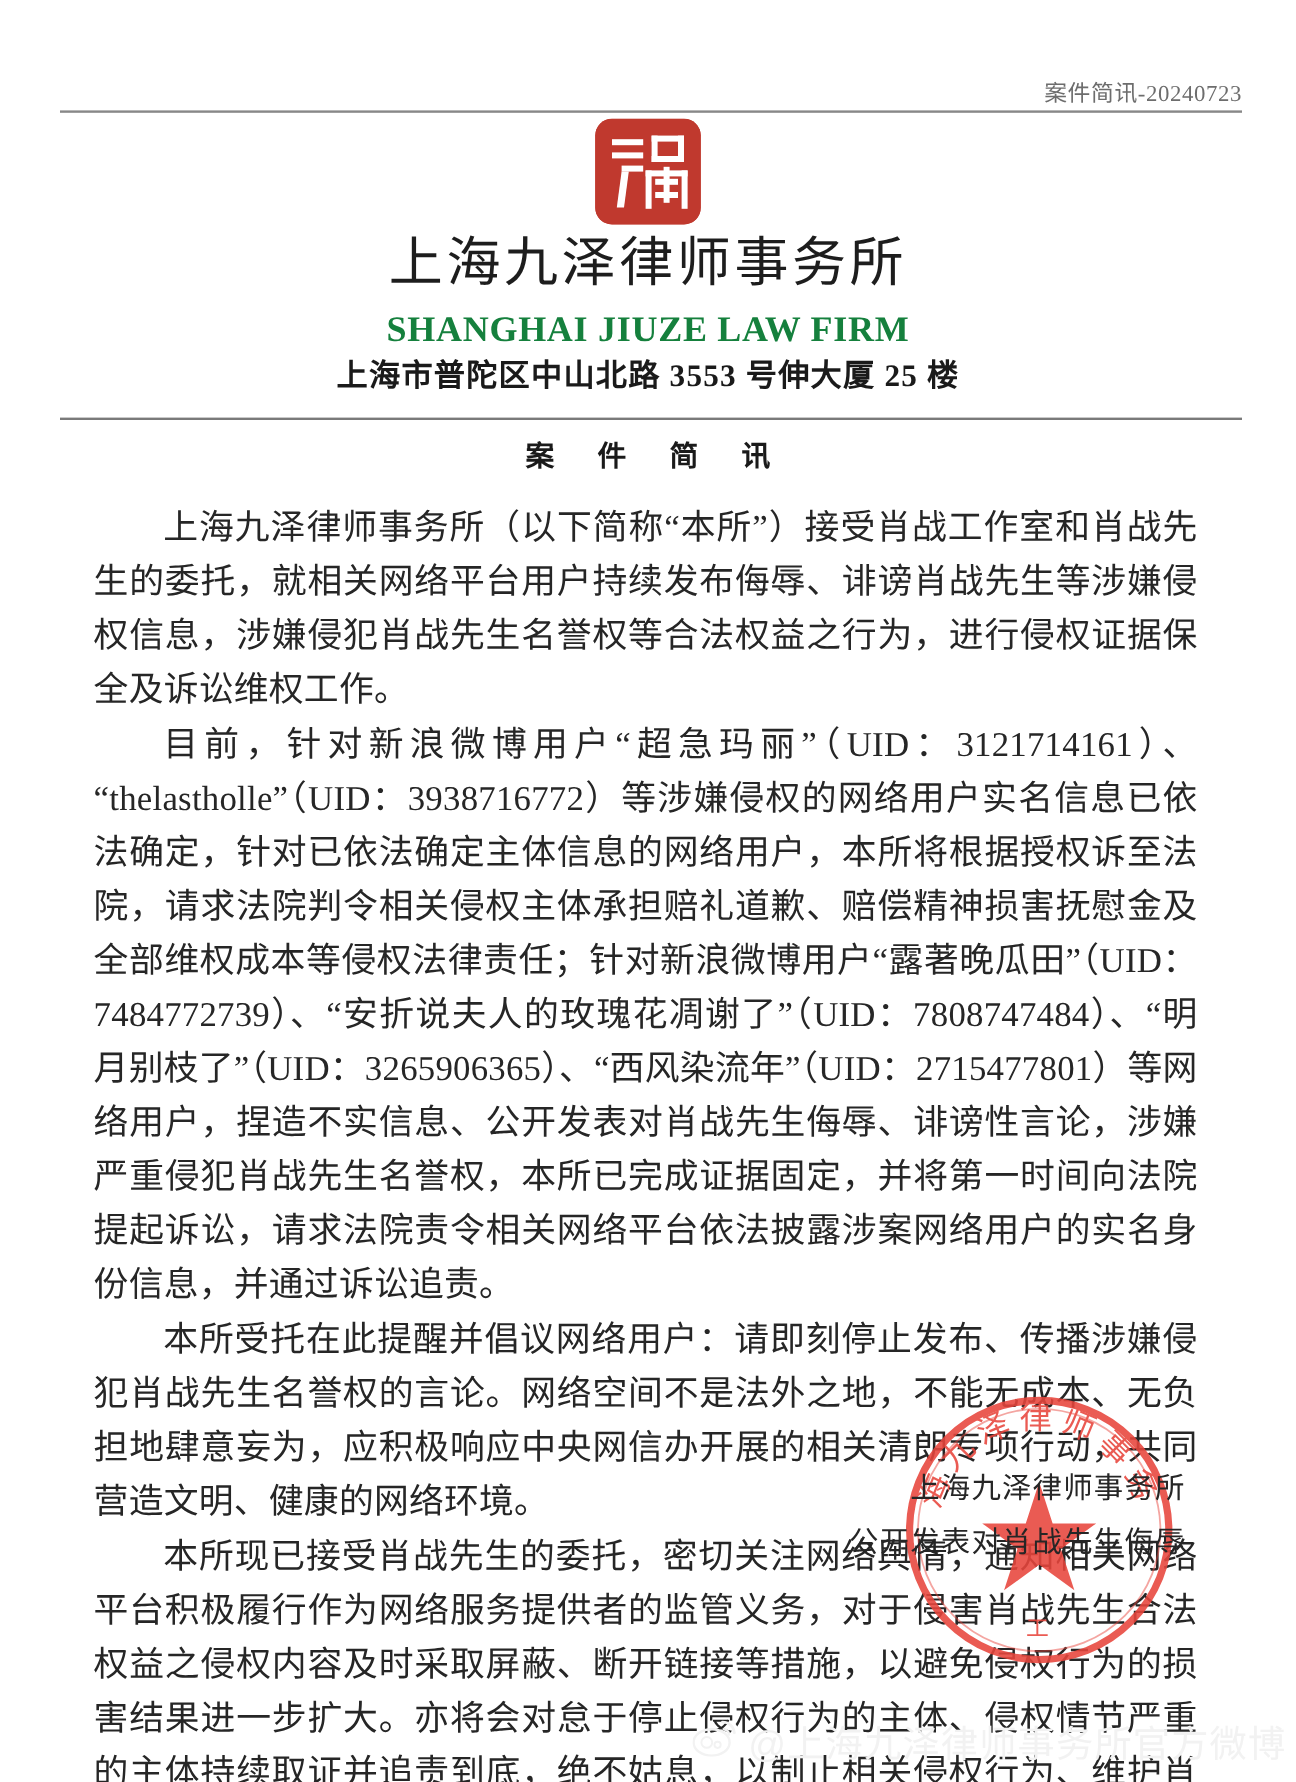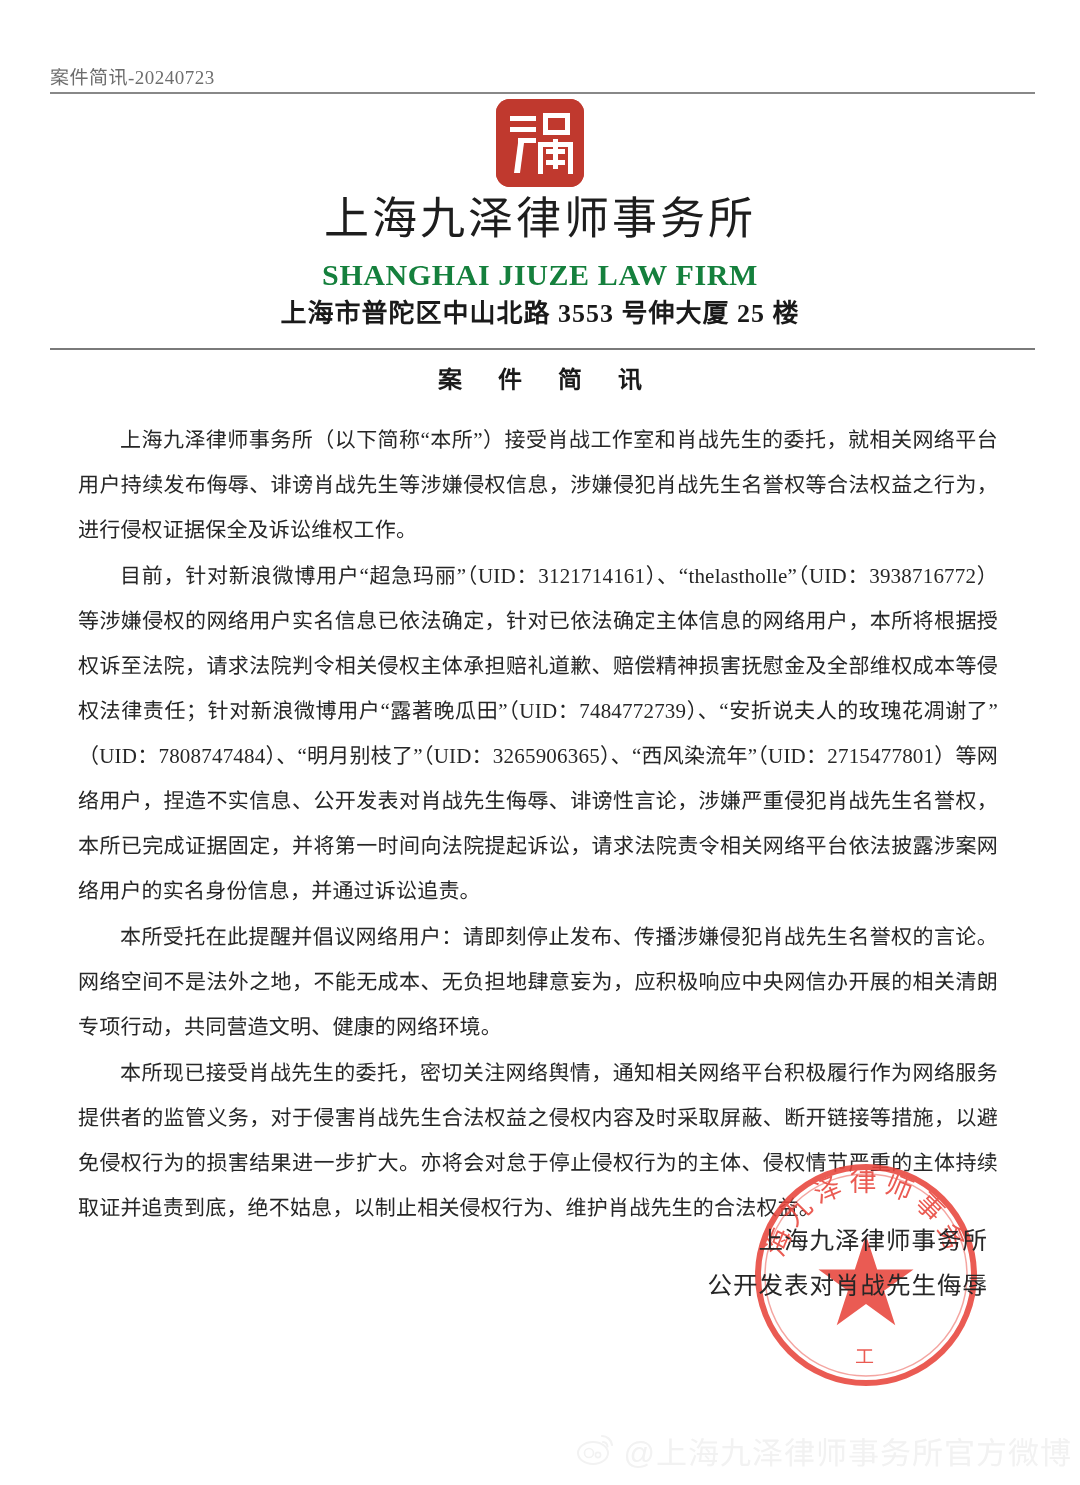--- a/index.html
+++ b/index.html
@@ -21,21 +21,21 @@
     position: absolute;
     inset: 0;
   }
 
   
   .doc-header {
     position: absolute;
     top: 62px;
     left: 50px;
     right: 45px;
-    text-align: left;
+    text-align: right;
     font-size: 19px;
     color: #6d6d6d;
     letter-spacing: 0.5px;
     font-family: "Liberation Serif", "DejaVu Serif", serif;
   }
   .rule {
     position: absolute;
     left: 50px;
     right: 45px;
     height: 0;
@@ -101,21 +101,21 @@
   }
 
   
   .body-copy {
     position: absolute;
     top: 418px;
     left: 78px;
     width: 920px;
   }
   .para {
-    font-size: 21px;
+    font-size: 29px;
     line-height: 45px;
     text-align: justify;
     text-justify: inter-ideograph;
     text-indent: 2em;
     margin: 0 0 1px 0;
     color: #262626;
     letter-spacing: 0.2px;
   }
 
   

